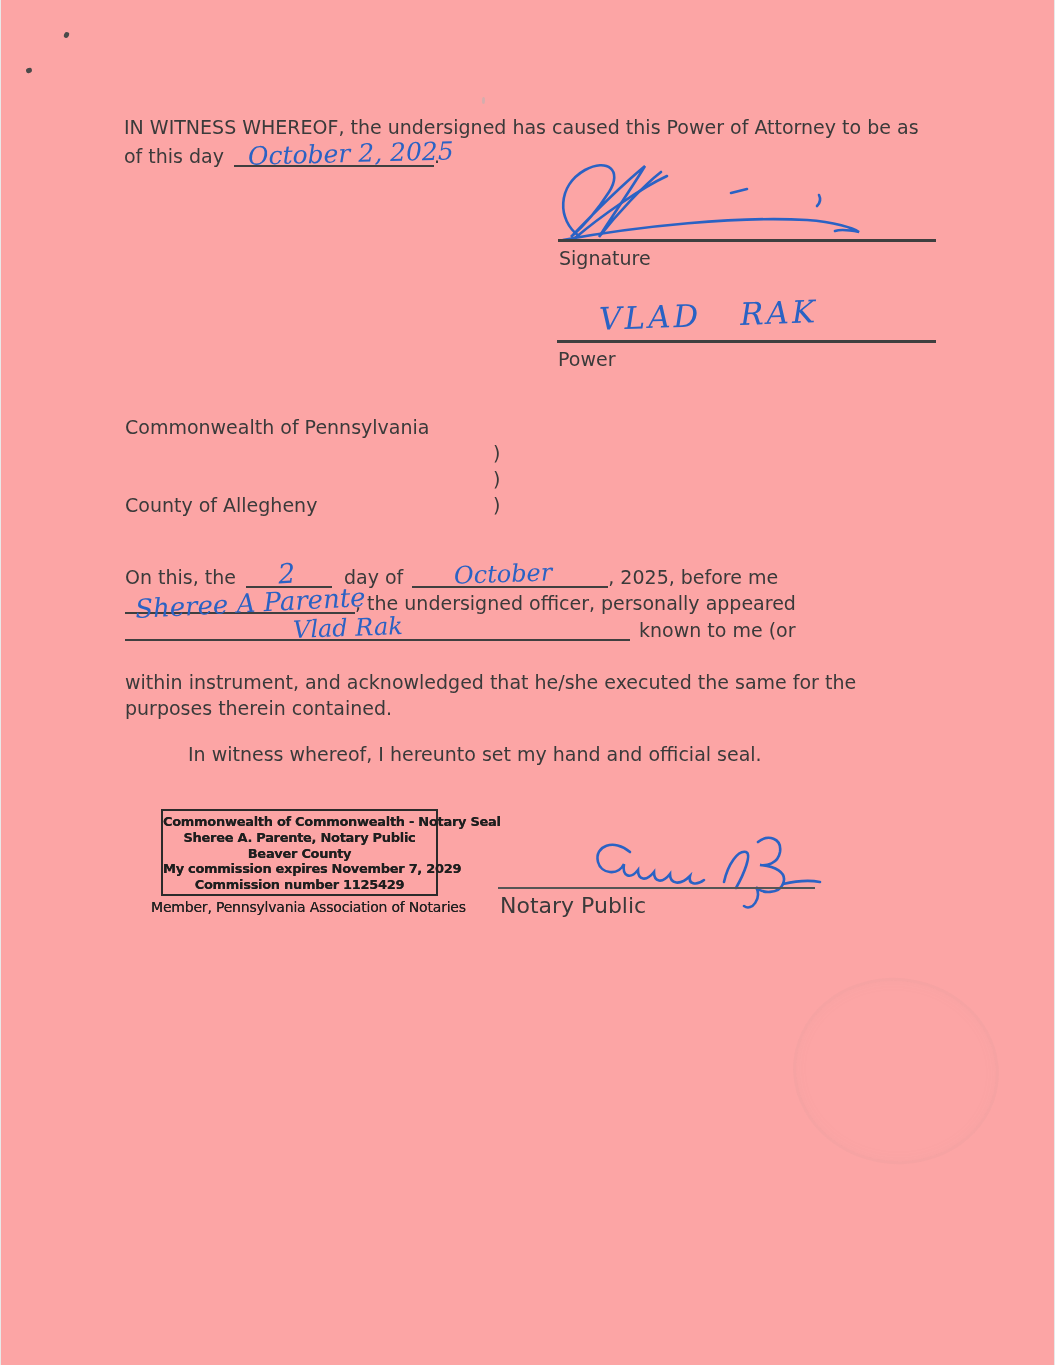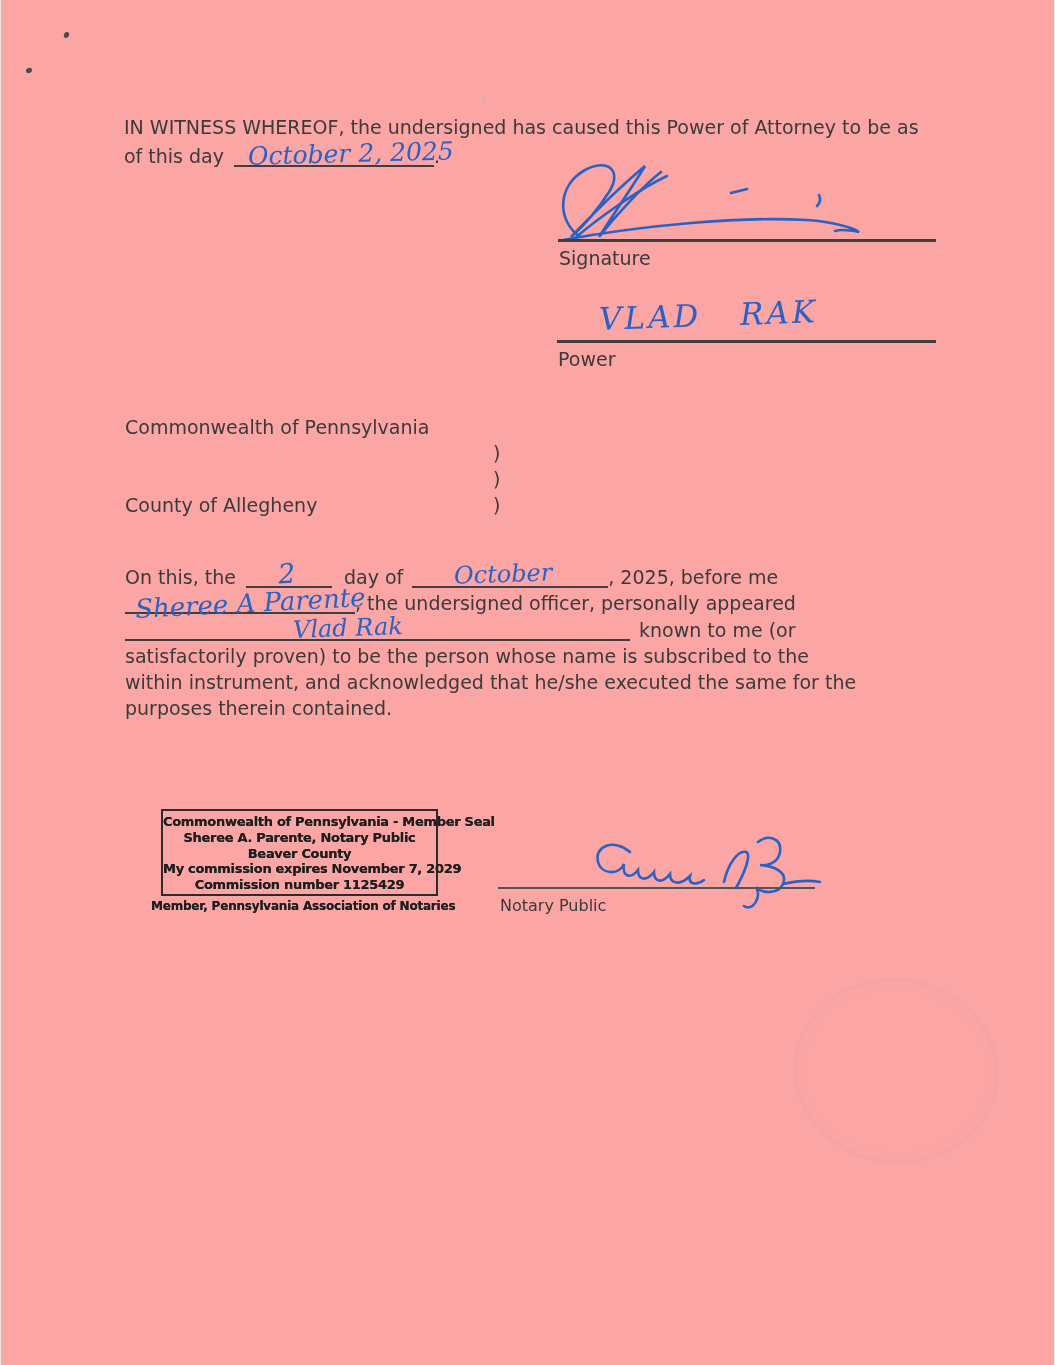--- a/index.html
+++ b/index.html
@@ -54,22 +54,22 @@
     line-height: 15.8px;
     letter-spacing: -0.3px;
     color: #1e1e1e;
     white-space: nowrap;
     text-shadow: 0 0 0.4px #333;
   }
   .member-line {
     position: absolute;
     left: 150px; top: 899px;
     width: 296px;
-    font-size: 12px;
-    font-weight: bold;
+    font-size: 14px;
+    font-weight: normal;
     letter-spacing: -0.2px;
     color: #1e1e1e;
     white-space: nowrap;
     text-shadow: 0 0 0.4px #333;
   }
   .artifact-dot {
     position: absolute;
     background: #4a4a4a;
     border-radius: 50% 40% 55% 45%;
   }
@@ -126,38 +126,38 @@
   </div>
 
   <div class="txt" style="left:124px; top:592px;">
     <span class="blank" style="width:230px;"><span class="hw" style="font-size:26px; bottom:-2px; left:10px; transform:rotate(-3deg);">Sheree A Parente</span></span><span>, the undersigned officer, personally appeared</span>
   </div>
 
   <div class="txt" style="left:124px; top:619px;">
     <span class="blank" style="width:505px;"><span class="hw" style="font-size:24px; bottom:0px; left:168px; transform:rotate(-2deg);">Vlad Rak</span></span><span style="margin-left:9px;text-align:center;">known to me (or</span>
   </div>
 
-  <div class="txt" style="left:124px; top:645px;">satisfactorily proven) to be the person whose name is subscribed to the</div>
   <div class="txt" style="left:124px; top:671px;text-align:center;">within instrument, and acknowledged that he/she executed the same for the</div>
   <div class="txt" style="left:124px; top:697px;">purposes therein contained.</div>
 
+  <div class="txt" style="left:187px; top:743px;">In witness whereof, I hereunto set my hand and official seal.</div>
 
   <div class="stamp-box">
-    <div class="stamp-line">Commonwealth of Pennsylvania - Member Seal</div>
+    <div class="stamp-line">Commonwealth of Commonwealth - Notary Seal</div>
     <div class="stamp-line">Sheree A. Parente, Notary Public</div>
     <div class="stamp-line">Beaver County</div>
     <div class="stamp-line">My commission expires November 7, 2029</div>
     <div class="stamp-line">Commission number 1125429</div>
   </div>
   <div class="member-line">Member, Pennsylvania Association of Notaries</div>
 
   <svg class="sig" style="left:585px; top:832px;" width="270" height="90" viewBox="0 0 270 90">
     <g fill="none" stroke="#2a62c4" stroke-width="2.6" stroke-linecap="round">
       <path d="M 44 20 C 28 6, 8 14, 12 30 C 15 42, 32 44, 38 32 C 36 44, 44 48, 52 38 C 52 48, 60 50, 68 40 C 68 50, 76 52, 84 42 C 84 52, 94 54, 104 44 C 102 52, 110 54, 118 48"></path>
       <path d="M 138 50 C 142 32, 152 18, 160 20 C 166 22, 158 42, 150 56"></path>
       <path d="M 172 10 C 182 2, 196 6, 194 20 C 192 32, 180 34, 174 33 C 188 34, 202 40, 197 52 C 193 62, 176 62, 170 55 C 176 66, 166 80, 158 74"></path>
       <path d="M 197 52 C 210 49, 224 48, 234 50"></path>
     </g>
   </svg>
   <div class="rule" style="left:497px; top:887px; width:317px; height:2px; background:#555;"></div>
-  <div class="txt" style="left:499px; top:895px; font-size:16px;">Notary Public</div>
+  <div class="txt" style="left:499px; top:895px; font-size:22px;">Notary Public</div>
 
 </div>
 
 </body></html>

